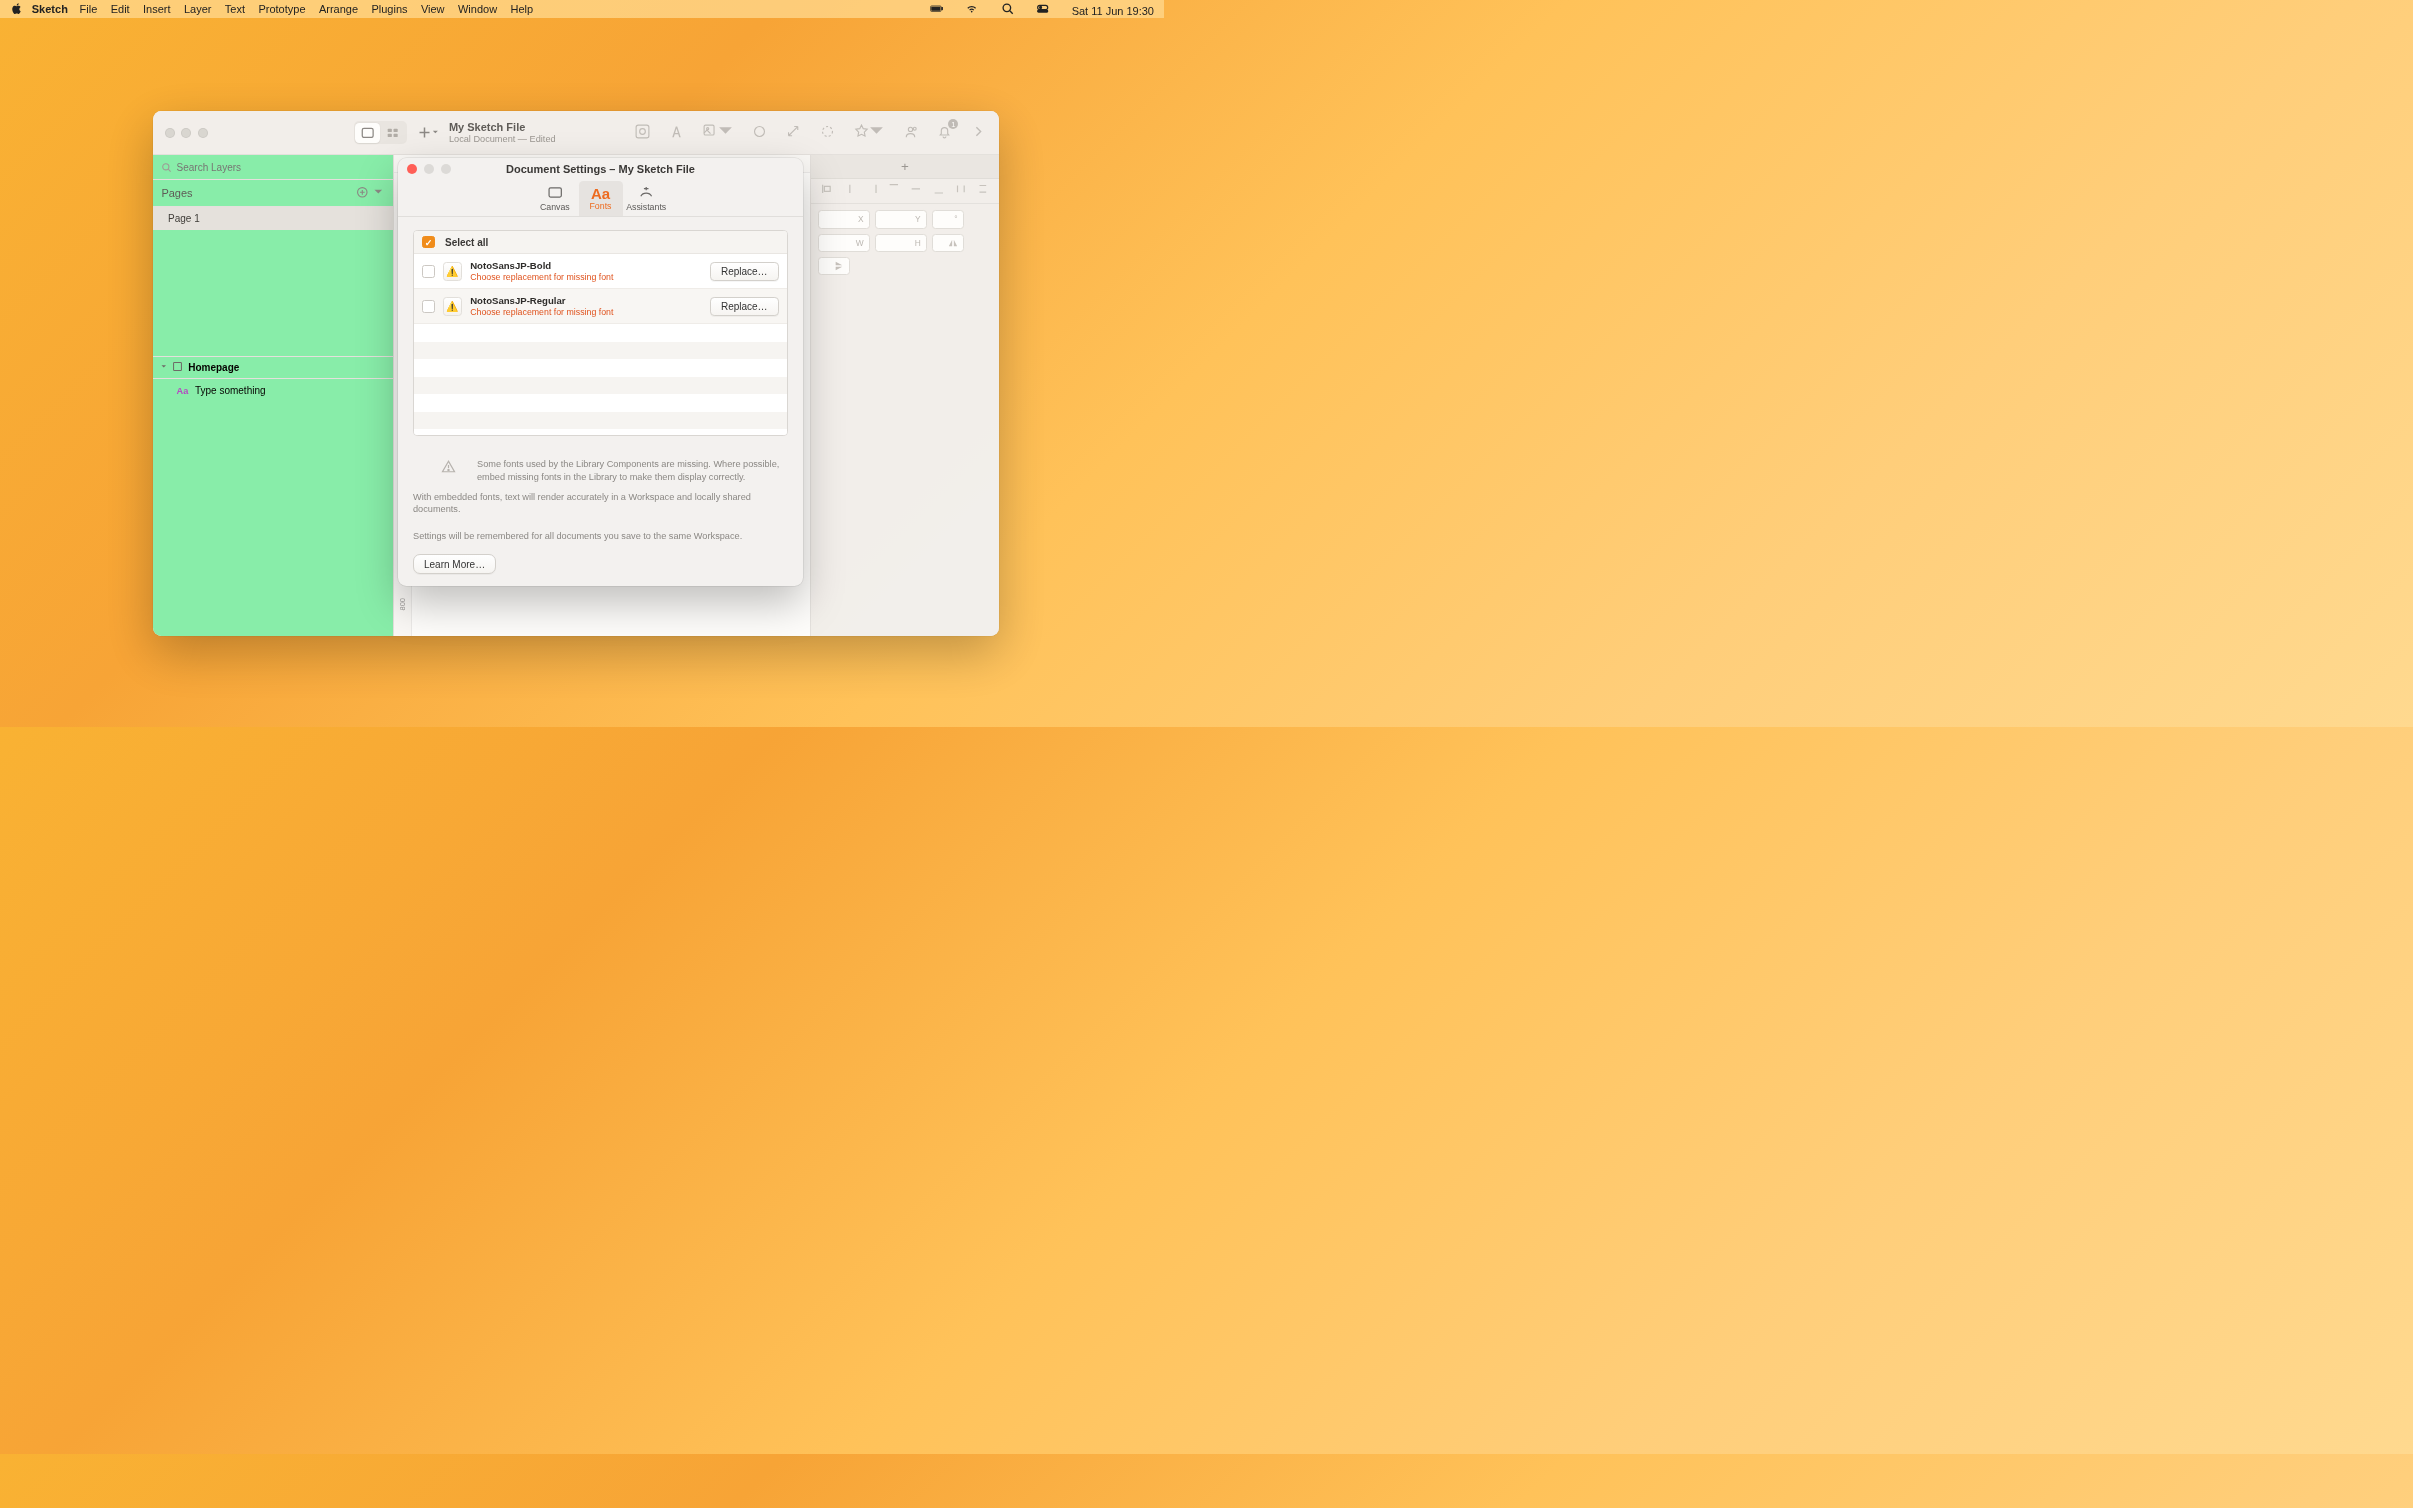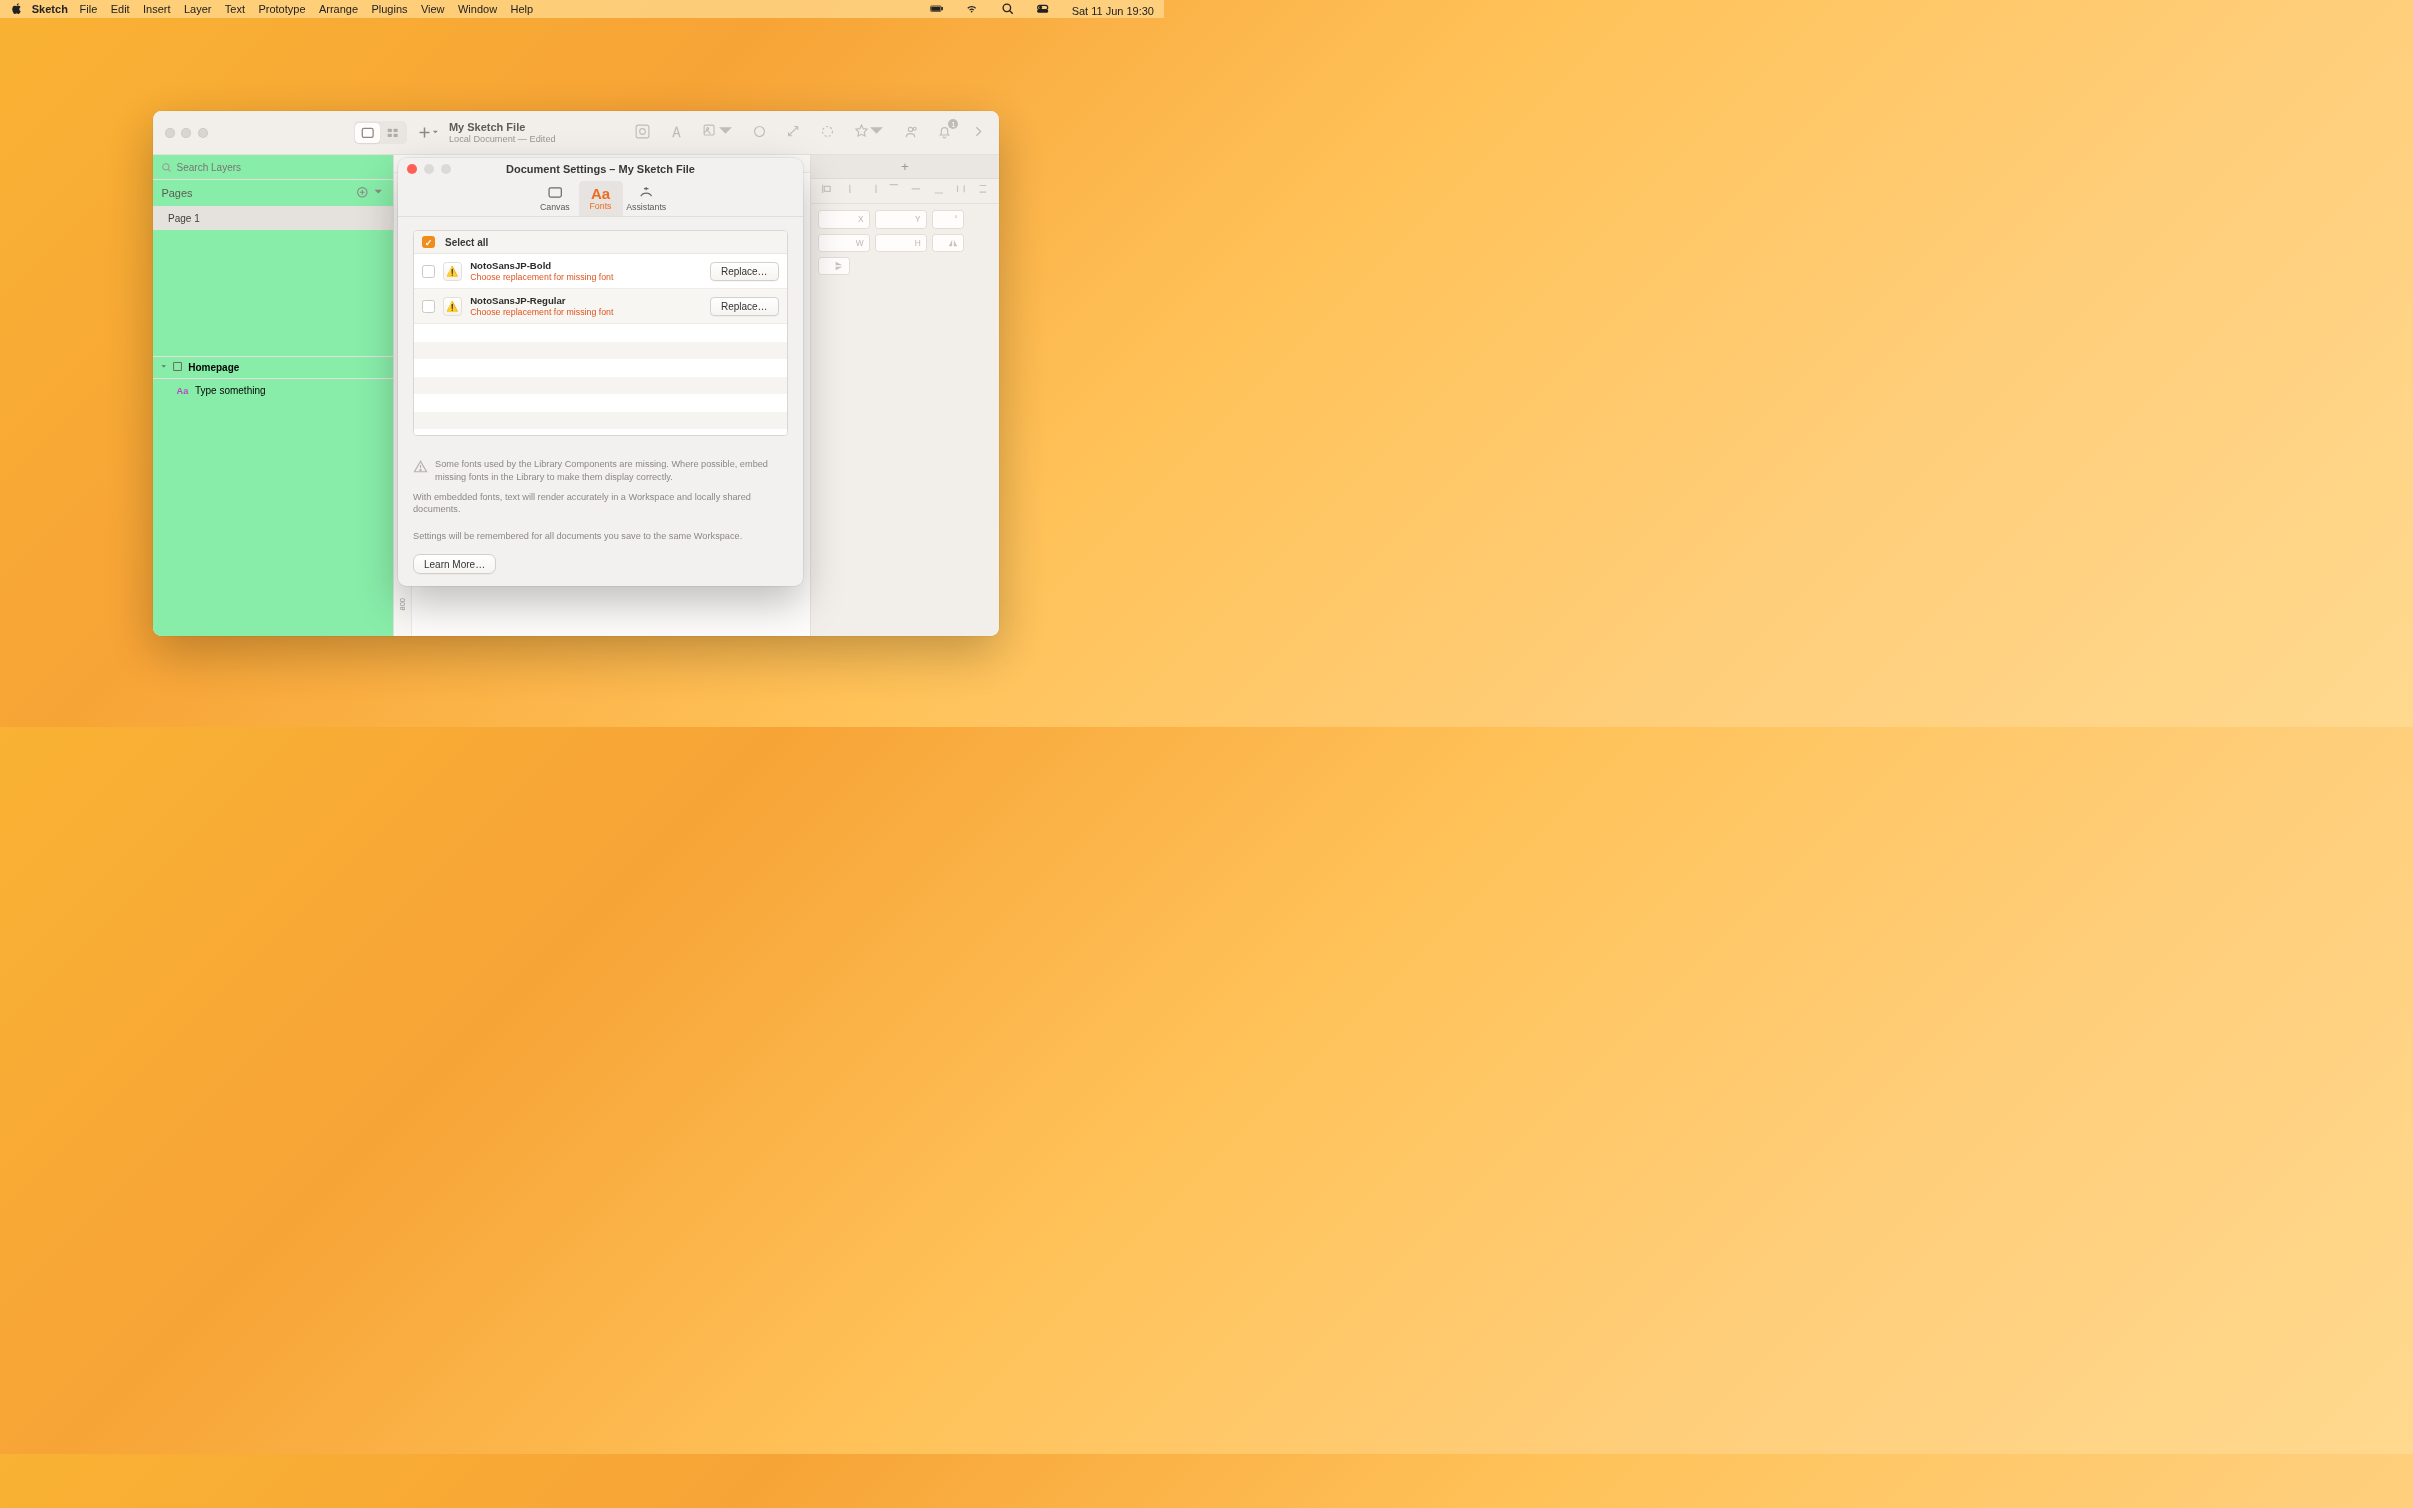--- a/index.html
+++ b/index.html
@@ -79,21 +79,21 @@
 .chk.on { background:#f08c1a; border-color:#f08c1a; }
 .chk.on::after { content:"✓"; color:#fff; font-size:9.2px; font-weight:700; }
 .font-row { height:35px; display:flex; align-items:center; padding:0 8.4px; gap:8.4px; border-bottom:0.8px solid #efece8; font-size:10px; }
 .font-row:nth-child(odd) { background:#f8f6f3; }
 .warn-badge { width:18.4px; height:18.4px; border-radius:3.4px; background:linear-gradient(#fff,#f5f2ee); border:0.8px solid #e2dfda; display:flex; align-items:center; justify-content:center; font-size:10px; }
 .font-row .info { flex:1; display:flex; flex-direction:column; line-height:1.2; }
 .font-row .name { font-weight:700; color:#2e2c2a; font-size:9.6px; }
 .font-row .sub { color:#e0531e; font-size:8.8px; }
 .replace-btn { height:18.4px; padding:0 10px; background:linear-gradient(#fff,#f6f4f1); border:0.8px solid #d3d0cb; border-radius:4.2px; font-size:10px; color:#333; box-shadow:0 0.8px 0.8px rgba(0,0,0,0.04);margin-left:8px; }
 .font-stripes { height:111px; background:repeating-linear-gradient(#fff 0 17.6px, #f6f4f1 17.6px 35px); }
-.m-note { display:flex; gap:7px; padding:10px 15px 3.4px; font-size:9.2px; color:#8b8884; line-height:1.4; }
+.m-note { display:flex; gap:21px; padding:10px 15px 3.4px; font-size:9.2px; color:#8b8884; line-height:1.4;margin-left:28px; }
 .m-note svg { flex-shrink:0; width:15px; height:15px; color:#b6b2ad; margin-top:0.8px; }
 .m-note2 { padding:3.4px 15px; font-size:9.2px; color:#8b8884; line-height:1.4; }
 .learn-btn { margin:8.4px 15px 11.7px; align-self:flex-start; height:20px; padding:0 10px; background:linear-gradient(#fff,#f6f4f1); border:0.8px solid #d3d0cb; border-radius:7px; font-size:10px; color:#333; box-shadow:0 0.8px 0.8px rgba(0,0,0,0.04); }
 </style>
 </head>
 <body>
 
 <div class="menubar">
   <span class="apple"><svg viewBox="0 0 16 16" fill="currentColor">
         <path d="M11.2 8.4c0-1.7 1.4-2.5 1.4-2.5-0.8-1.1-2-1.3-2.4-1.3-1 0-1.6.6-2.2.6s-1.2-.6-2.1-.6c-1.1 0-2.1.6-2.7 1.6-1.1 2-0.3 4.9.8 6.5.5.8 1.2 1.6 2 1.6.8 0 1.1-.5 2-.5s1.2.5 2 .5 1.4-.8 1.9-1.5c.6-.9.8-1.7.8-1.8 0 0-1.6-.6-1.6-2.6zM9.8 3.5c.4-.5.7-1.2.6-1.9-.6 0-1.3.4-1.8.9-.4.4-.7 1.1-.6 1.8.7 0 1.3-.3 1.8-.8z"></path>

